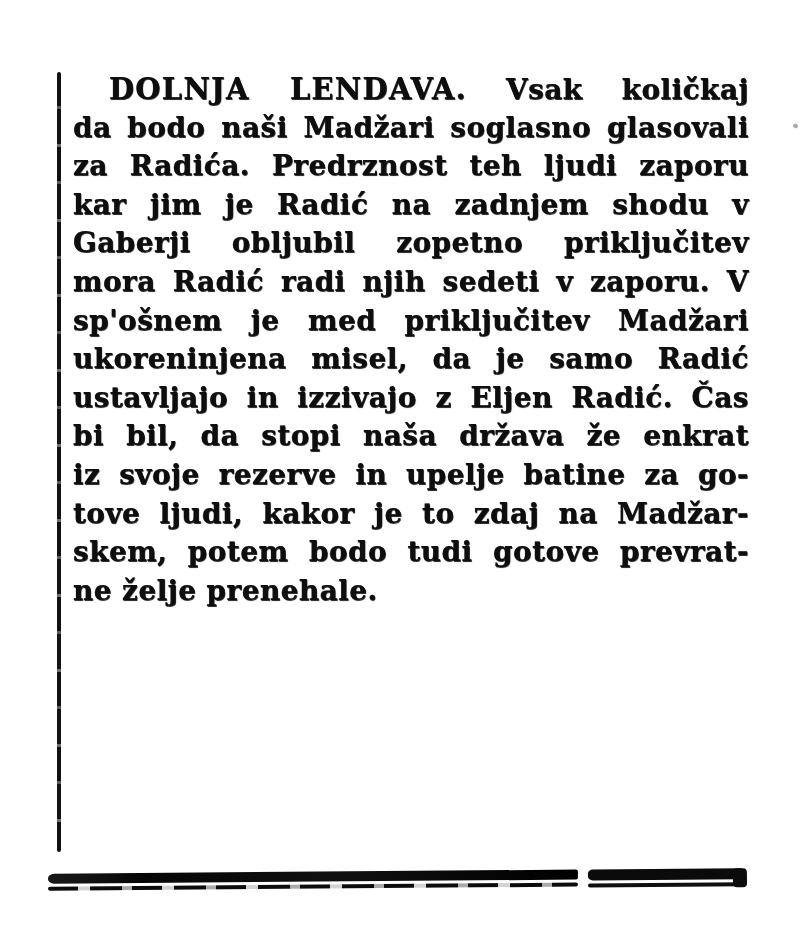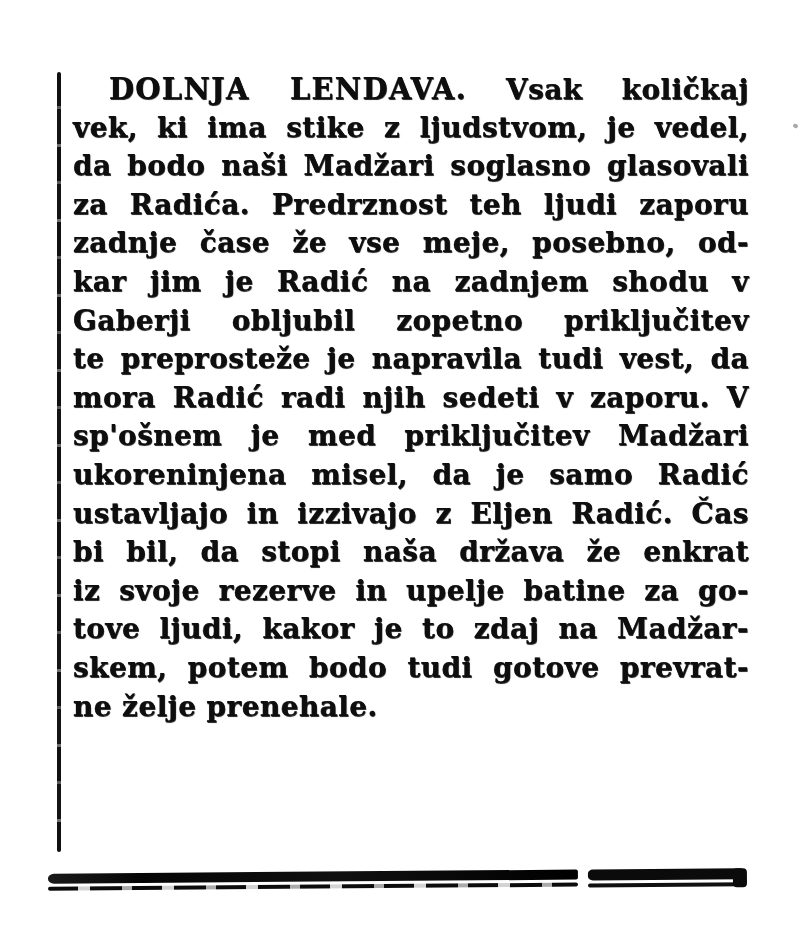--- a/index.html
+++ b/index.html
@@ -124,27 +124,24 @@
 <div class="page">
 
   <div class="col-rule"></div>
 
   <div class="article">
     <div class="line first">
       <span class="heading">DOLNJA LENDAVA.</span>
       <span>Vsak količkaj</span>
     </div>
     <div id="lines-container">
-        <div class="line">vek, ki ima stike z ljudstvom, je vedel,</div>
         <div class="line">da bodo naši Madžari soglasno glasovali</div>
         <div class="line">za Radića. Predrznost teh ljudi zaporu</div>
-        <div class="line">zadnje čase že vse meje, posebno, od-</div>
         <div class="line">kar jim je Radić na zadnjem shodu v</div>
         <div class="line">Gaberji obljubil zopetno priključitev</div>
-        <div class="line">te preprosteže je napravila tudi vest, da</div>
         <div class="line">mora Radić radi njih sedeti v zaporu. V</div>
         <div class="line">sp'ošnem je med priključitev Madžari</div>
         <div class="line">ukoreninjena misel, da je samo Radić</div>
         <div class="line">ustavljajo in izzivajo z Eljen Radić. Čas</div>
         <div class="line">bi bil, da stopi naša država že enkrat</div>
         <div class="line">iz svoje rezerve in upelje batine za go-</div>
         <div class="line">tove ljudi, kakor je to zdaj na Madžar-</div>
         <div class="line">skem, potem bodo tudi gotove prevrat-</div>
         <div class="line last">ne želje prenehale.</div>
       </div>

